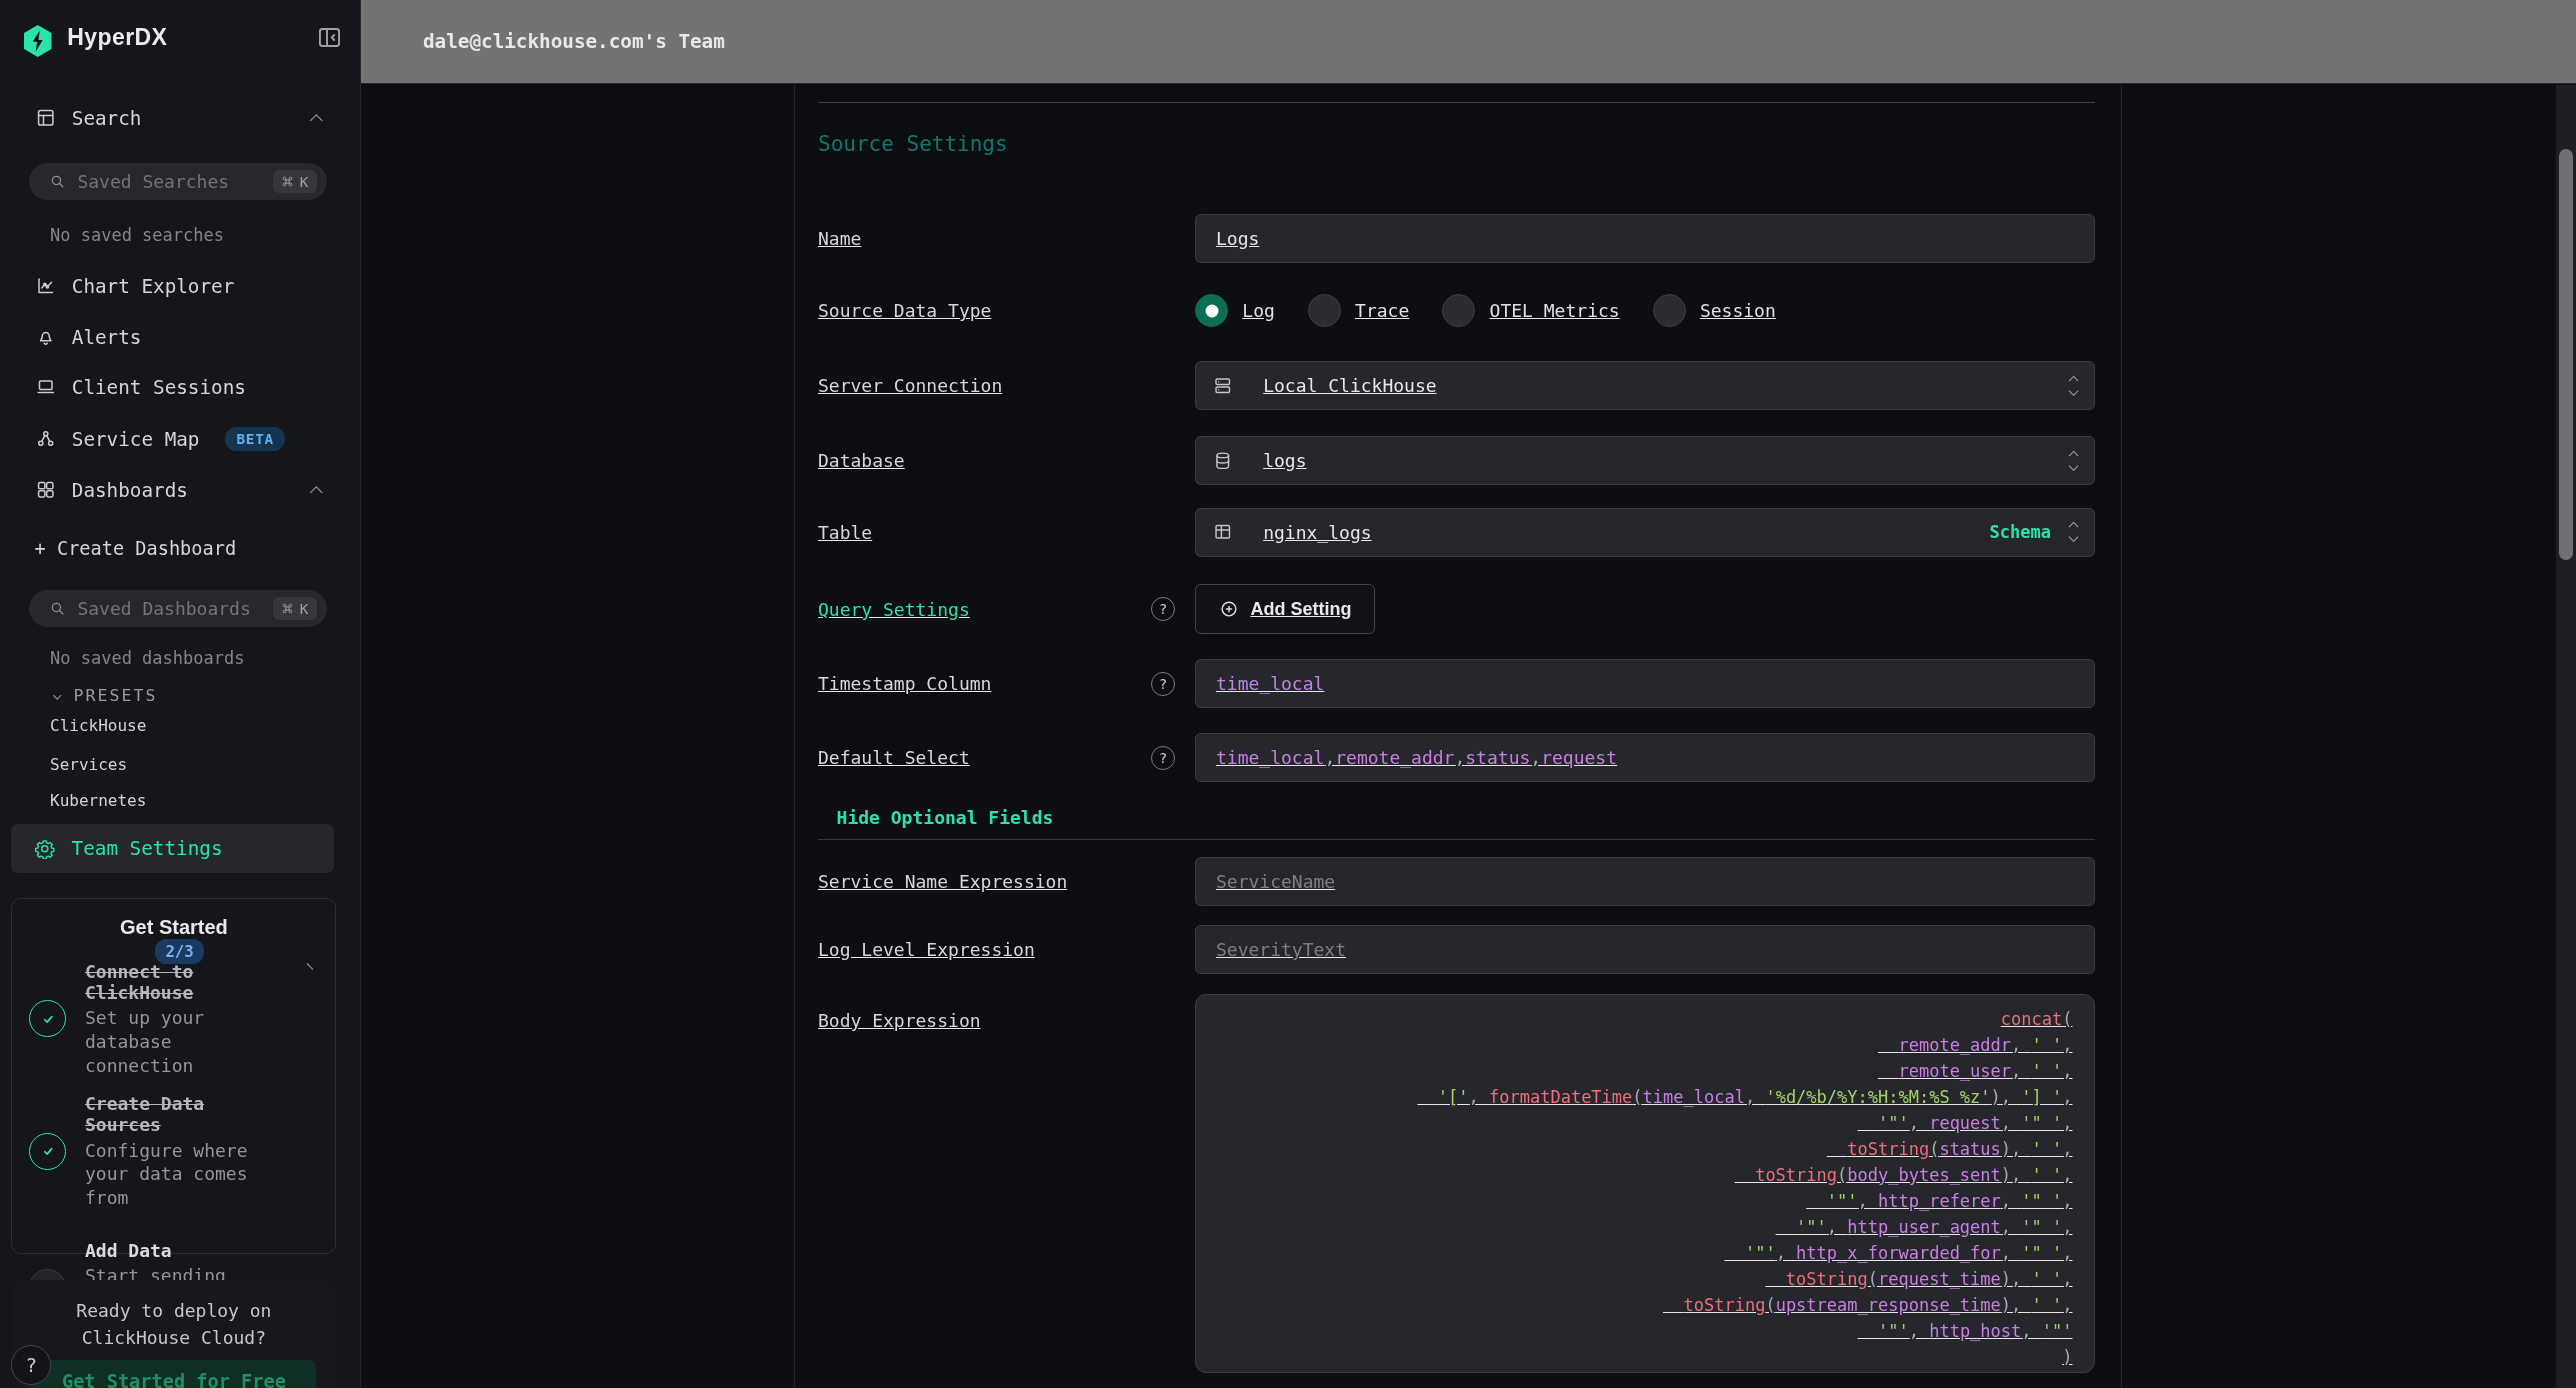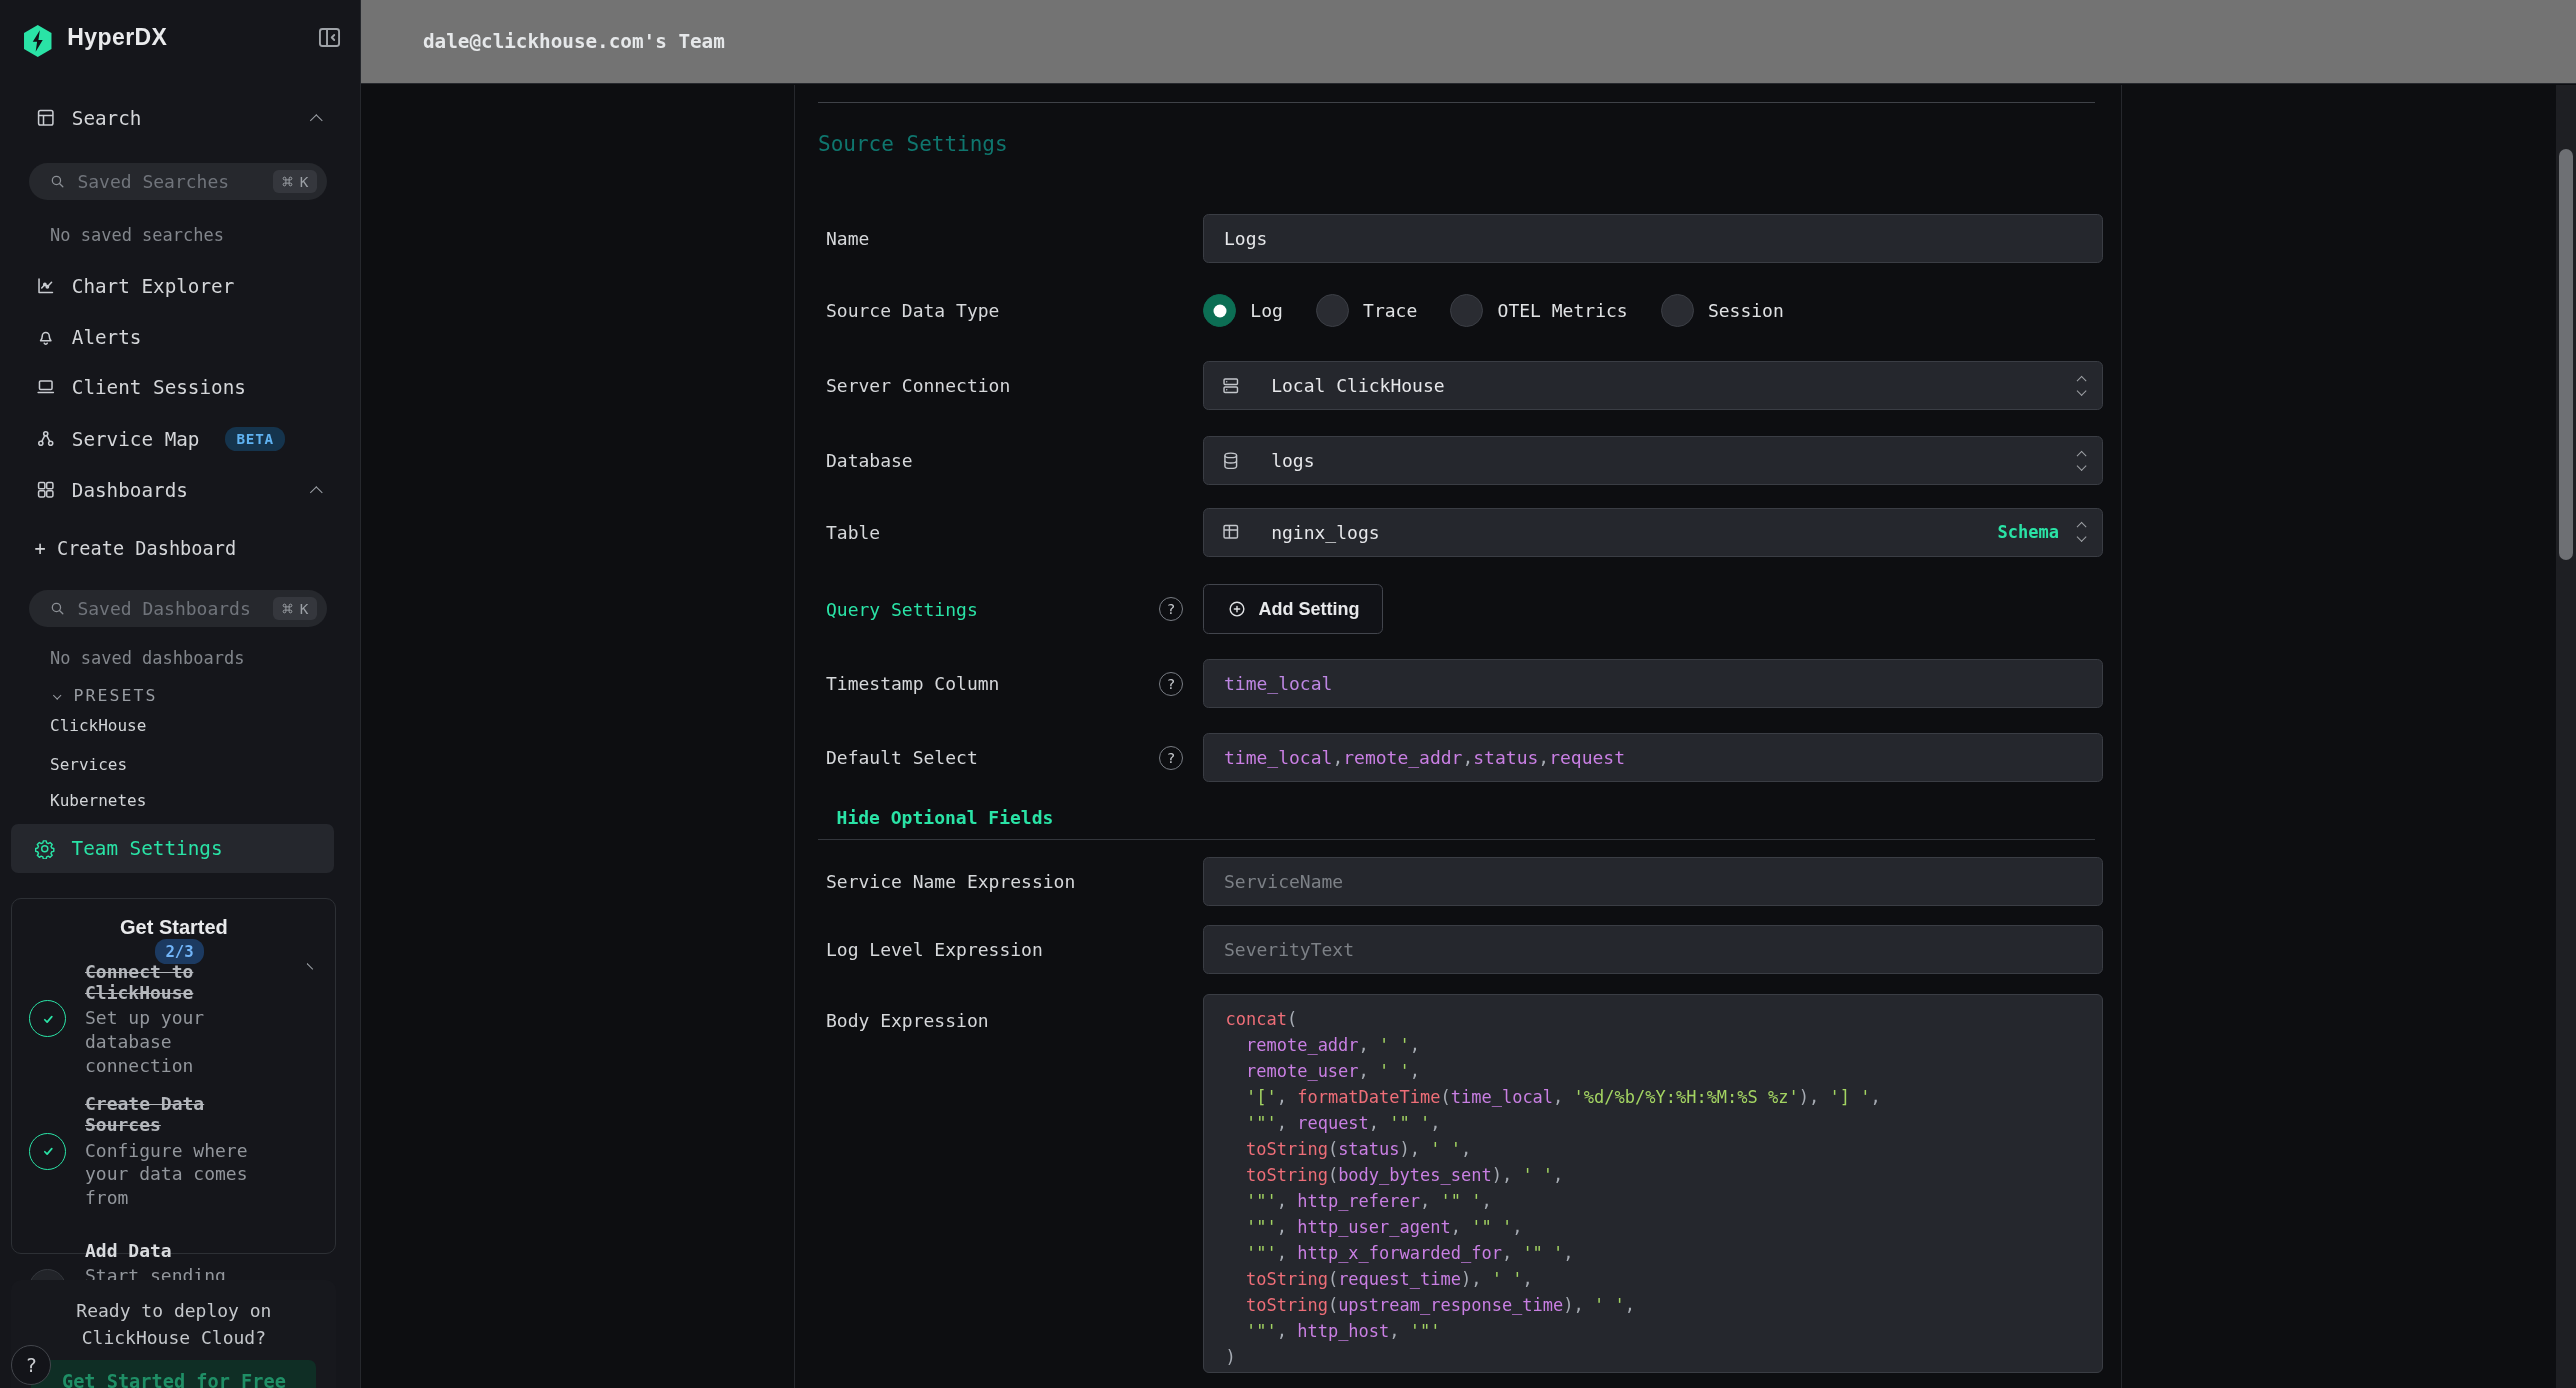--- a/index.html
+++ b/index.html
@@ -119,21 +119,21 @@
   .vline.two { left:2121px; }
 
   .scroll-track { position:absolute; right:0; top:85px; bottom:0; width:20px; background:#1e1f23; }
   .scroll-thumb { position:absolute; left:2.9px; top:64px; width:14.3px; height:411px; border-radius:7.2px; background:#6e7074; cursor:grab; }
 
   
   .form { position:absolute; left:818px; top:102px; width:1277px; height:1286px; }
   .form-topline { position:absolute; left:0; top:0; width:100%; height:0.7px; background:#3f4248; }
   .form-title { position:absolute; left:0; top:30px; font-size:21px; font-weight:500; color:#0f766e; }
 
-  .row { position:absolute; left:8px; width:1277px; display:flex; }
+  .row { position:absolute; left:0; width:1277px; display:flex;text-decoration:underline; }
   .label-col { width:377px; position:relative; display:flex; align-items:center; }
   .flabel { font-size:18px; color:#d6d8db; }
   .flabel.green { color:#2ae3a6; }
   .help-circle {
     position:absolute; right:20px; top:50%; transform:translateY(-50%);
     width:24px; height:24px; border-radius:50%; border:1.4px solid #787c83;
     color:#c6c9cd; font-size:14.3px; display:flex; align-items:center; justify-content:center; cursor:pointer;
   }
   .input-col { flex:1; position:relative; display:flex; align-items:center; }
 
@@ -167,22 +167,22 @@
   .add-setting-btn {
     height:50px; padding:0 23px; border:0.7px solid #42454d; border-radius:5.7px; background:#111217;
     display:flex; align-items:center; gap:11.4px; color:#e8e9eb; font-size:18px; font-weight:bold; cursor:pointer;
   }
   .add-setting-btn .icon { width:20px; height:20px; color:#dfe1e4; }
 
   .hide-optional { position:absolute; left:18.6px; top:705px; font-size:18px; font-weight:bold; color:#2ae3a6; cursor:pointer; }
   .form-divider { position:absolute; left:0; top:737px; width:100%; height:0.7px; background:#33363c; }
 
   .codebox {
-    width:100%; height:379px; background:#25272d; border:0.7px solid #3a3d44; border-radius:6px;
-    padding:10.7px 21.5px; font-size:17px; line-height:26px; overflow:hidden; cursor:text;
+    width:100%; height:379px; background:#25272d; border:0.7px solid #3a3d44; border-radius:11px;
+    padding:10.7px 21.5px; font-size:17px; line-height:26px; overflow:hidden; cursor:text;text-align:right;
   }
   .code-line { white-space:pre; }
   .tk-f { color:#ee6e78; }
   .tk-v { color:#c97fe3; }
   .tk-s { color:#a3d462; }
   .tk-p { color:#a6abb3; }
 </style>
 </head>
 <body>
 

